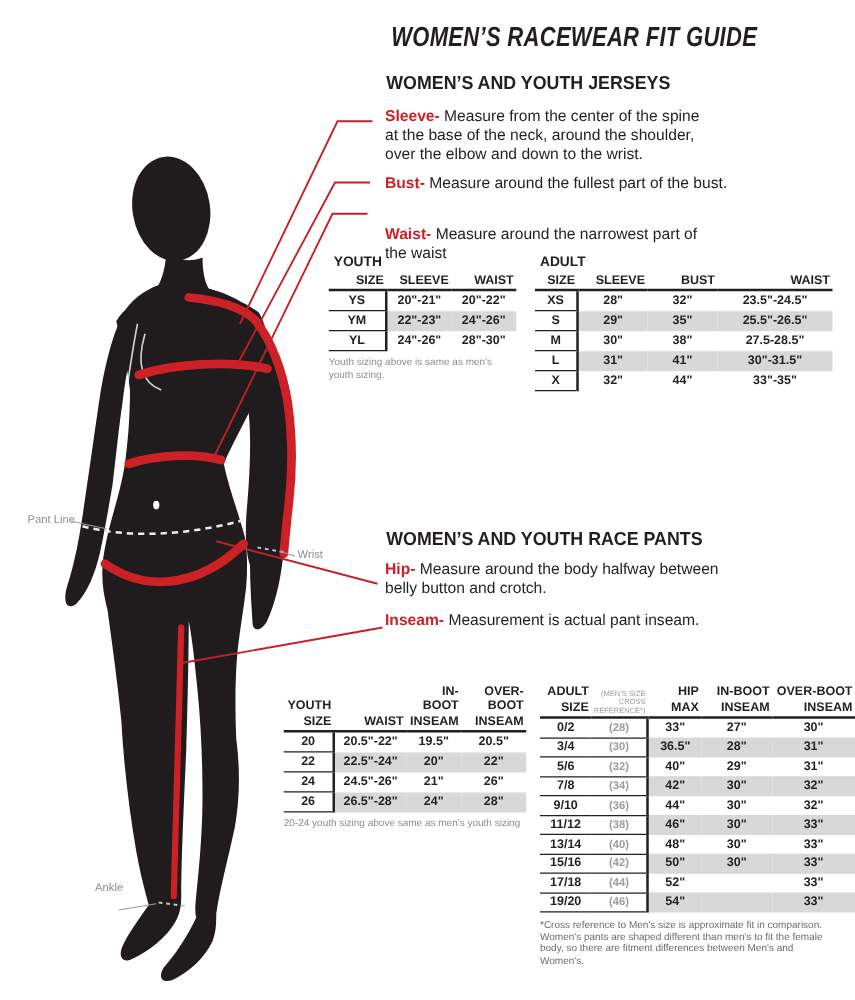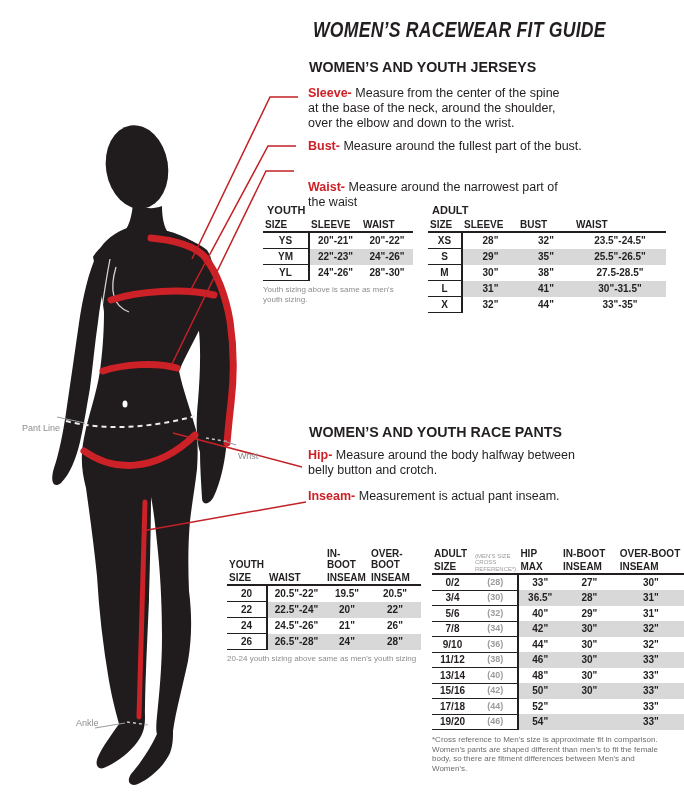--- a/index.html
+++ b/index.html
@@ -6,38 +6,38 @@
   .page{position:relative;width:684px;height:800px;background:#ffffff;overflow:hidden;
         font-family:"Liberation Sans",sans-serif;color:#231f20;}
   .abs{position:absolute;}
   .title{font-size:22px;font-weight:bold;font-style:italic;white-space:nowrap;
          transform:scaleX(.80);transform-origin:left top;letter-spacing:.3px;}
   .sec-head{font-size:15px;font-weight:bold;white-space:nowrap;
             transform:scaleX(.95);transform-origin:left top;}
   .measure{font-size:12.5px;line-height:15px;}
   .measure .term{color:#cc2127;font-weight:bold;}
   .tbl{border-collapse:collapse;table-layout:fixed;}
-  .tbl th{font-size:10px;font-weight:bold;padding:1px 2px;text-align:left;
+  .tbl th{font-size:10px;font-weight:bold;padding:1px 2px;text-align:right;
           vertical-align:bottom;white-space:pre-line;line-height:11px;color:#231f20;}
   .tbl thead tr:last-child th,.tbl th.rspan{border-bottom:2px solid #231f20;}
   .tbl td{font-size:10px;font-weight:bold;text-align:center;height:15px;
           padding:0 2px;line-height:11px;}
   .pants-adult .tbl td{height:14.5px;}
   .tbl .c-size{font-weight:bold;border-bottom:1px solid #231f20;}
   .tbl .c-div{border-right:2px solid #231f20;}
   .tbl .c-bb{border-bottom:1px solid #231f20;}
   .tbl tr.shade .c-data{background:#d8d8d8;}
   .tbl .c-xref{color:#9b9b9b;font-weight:bold;font-size:9px;}
   .tbl th.c-tiny{font-size:6px;color:#9b9b9b;font-weight:normal;line-height:6.5px;
                  white-space:pre-line;}
   .tbl-label{font-size:11px;font-weight:bold;margin:0 0 2px 4px;}
   .note{font-size:8px;color:#8d8d8d;line-height:10px;margin-top:4px;}
   .nowrap{white-space:nowrap;}
   .footnote{font-size:8px;color:#6e6a6b;line-height:9.5px;margin-top:5px;width:238px;}
-  .fig-label{font-size:9px;color:#8d8d8d;margin-top:13px;}
+  .fig-label{font-size:9px;color:#8d8d8d;}
   .w30{width:30px}.w32{width:32px}.w36{width:36px}.w38{width:38px}.w40{width:40px}
   .w42{width:42px}.w48{width:48px}.w52{width:52px}.w54{width:54px}.w56{width:56px}
   .w68{width:68px}.w88{width:88px}
   .lft{text-align:left;}
   svg{display:block;}
 </style>
 </head>
 <body>
 
 <div class="page">

